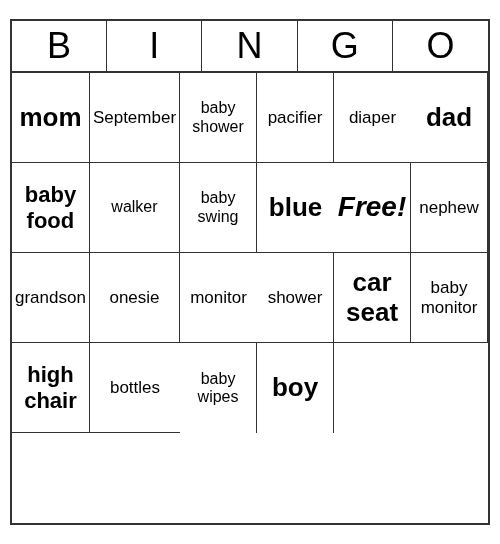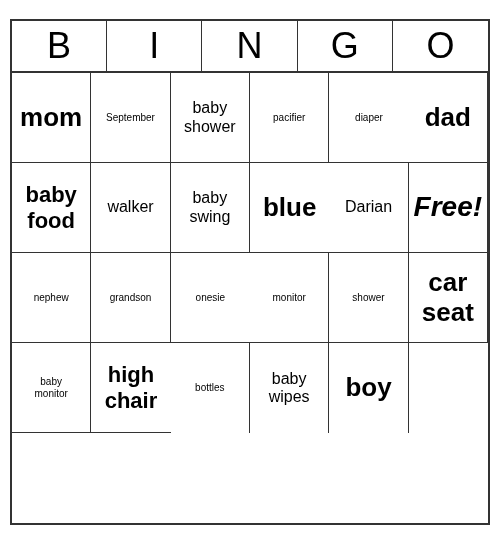--- a/index.html
+++ b/index.html
@@ -76,21 +76,21 @@
     .size-lg {
       font-size: 22px;
       font-weight: bold;
     }
 
     .size-md {
       font-size: 16px;
     }
 
     .size-sm {
-      font-size: 10px;
+      font-size: 17px;
     }
 
     .free-cell {
       font-size: 28px;
       font-weight: bold;
       font-style: italic;
     }
   </style>
 </head>
 <body>
@@ -128,23 +128,20 @@
       <div class="bingo-cell">
         <span class="cell-text size-md">walker</span>
       </div>
       <div class="bingo-cell">
         <span class="cell-text size-md">baby<br>swing</span>
       </div>
       <div class="bingo-cell">
         <span class="cell-text size-xl">blue</span>
       </div>
       <div class="bingo-cell">
-        <span class="cell-text size-md">Darian</span>
-      </div>
-      <div class="bingo-cell">
         <span class="cell-text free-cell">Free!</span>
       </div>
       <div class="bingo-cell">
         <span class="cell-text size-sm">nephew</span>
       </div>
       <div class="bingo-cell">
         <span class="cell-text size-sm">grandson</span>
       </div>
       <div class="bingo-cell">
         <span class="cell-text size-sm">onesie</span>

